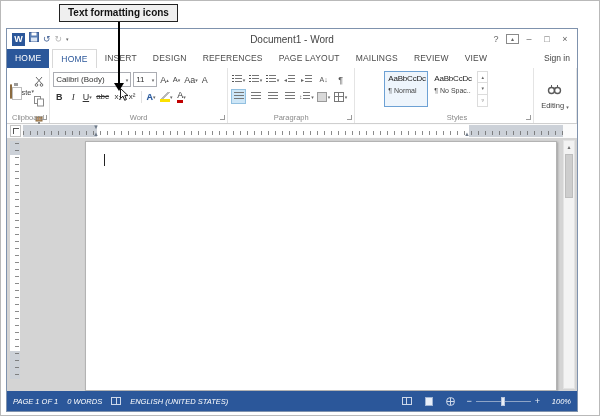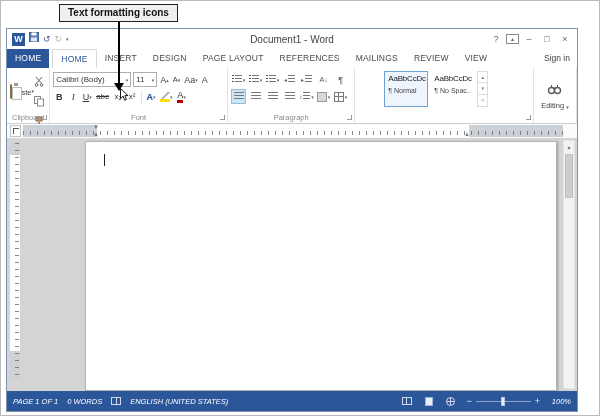--- a/index.html
+++ b/index.html
@@ -167,22 +167,22 @@
         <span class="wc">□</span>
         <span class="wc">×</span>
       </div>
     </div>
 
     <div class="tabs">
       <div class="tab file">HOME</div>
       <div class="tab active">HOME</div>
       <div class="tab">INSERT</div>
       <div class="tab">DESIGN</div>
+      <div class="tab">REFERENCES</div>
       <div class="tab">PAGE LAYOUT</div>
-      <div class="tab">REFERENCES</div>
       <div class="tab">MAILINGS</div>
       <div class="tab">REVIEW</div>
       <div class="tab">VIEW</div>
       <div class="signin">Sign in</div>
     </div>
 
     <div class="ribbon">
 
       <div class="group g-clip">
         <div class="paste">
@@ -252,21 +252,21 @@
             </span>
           <span class="fbtn">
               <span class="hlbox"></span>
               <span class="mini">▾</span>
             </span>
           <span class="fbtn">
               <span class="fcA">A</span>
               <span class="mini">▾</span>
             </span>
         </div>
-        <div class="glabel">Font</div>
+        <div class="glabel">Word</div>
         <span class="launcher"></span>
       </div>
 
       <div class="group g-par">
         <div class="frow">
           <span class="pbtn">
               <span class="dots"></span>
               <span class="lines sm"></span>
               <span class="mini">▾</span>
             </span>
@@ -333,20 +333,21 @@
         </div>
         <div class="card">
           <div class="prev">AaBbCcDc</div>
           <div class="sname">¶ No Spac...</div>
         </div>
         <div class="sstrip">
           <span class="sbtn">▴</span>
           <span class="sbtn">▾</span>
           <span class="sbtn">▿</span>
         </div>
+        <div class="glabel">Styles</div>
         <span class="launcher"></span>
       </div>
 
       <div class="group g-edit">
         <span>
           <svg width="15" height="11">
               <circle cx="4.5" cy="6.5" r="3" fill="none" stroke="#5a5a5a" stroke-width="1.4"></circle>
               <circle cx="10.5" cy="6.5" r="3" fill="none" stroke="#5a5a5a" stroke-width="1.4"></circle>
               <path d="M4.5 3 L4.5 1 M10.5 3 L10.5 1 M6 4 L9 4" stroke="#5a5a5a" fill="none"></path>
             </svg>

